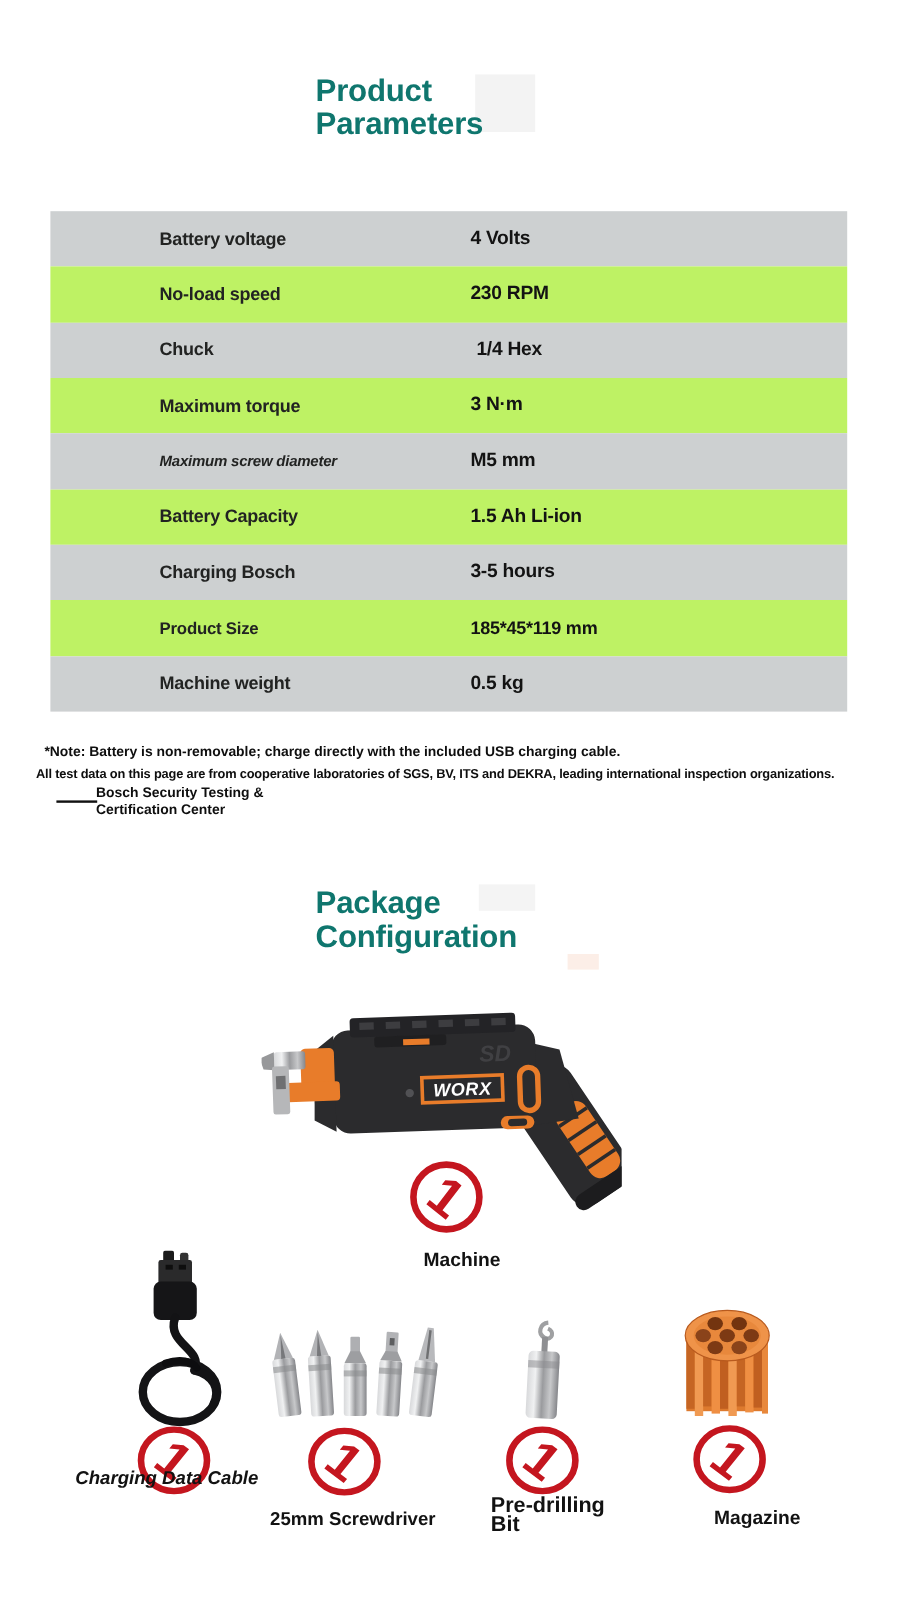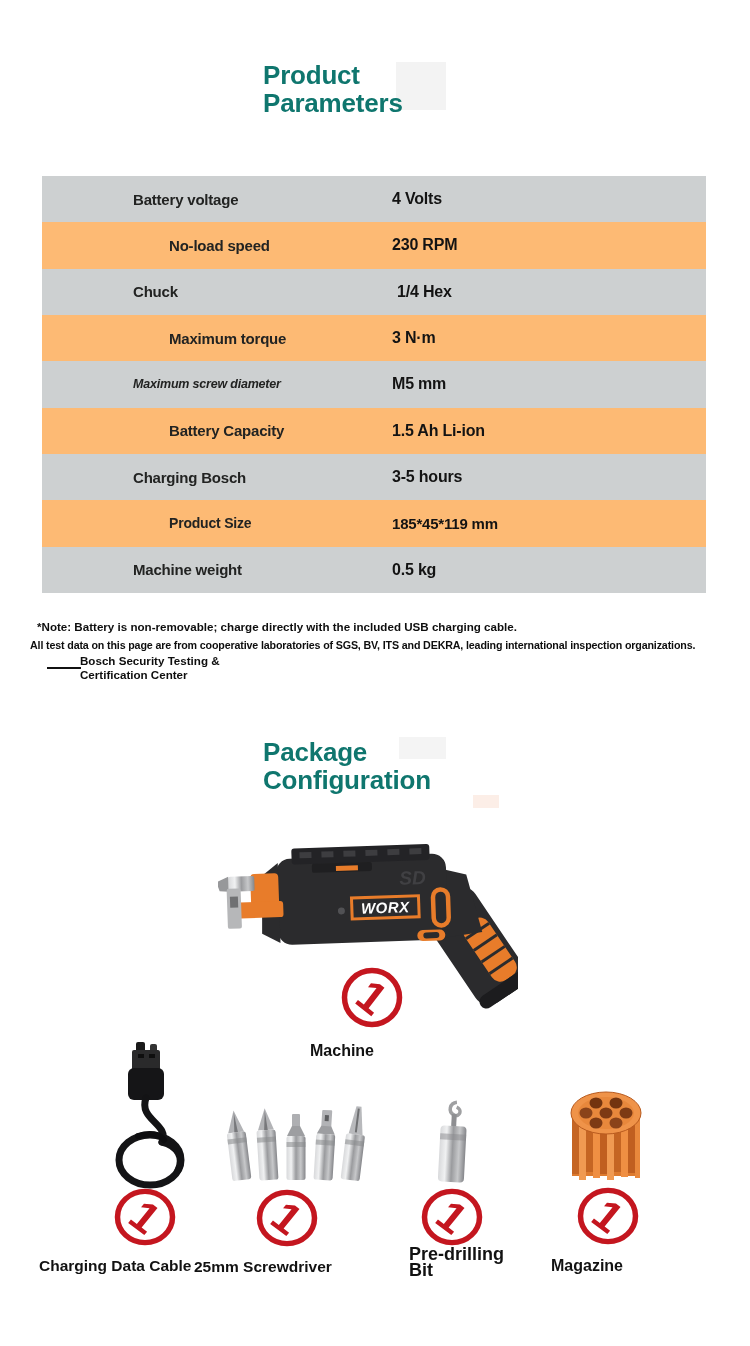--- a/index.html
+++ b/index.html
@@ -24,43 +24,43 @@
     white-space: nowrap;
   }
   #title-params { top: 62px; }
   #title-package { top: 739px; }
 
   .wm { position: absolute; }
 
   #spec-table { position: absolute; left: 42px; top: 176px; width: 664px; }
   .t-row { position: relative; height: 46.33px; display: flex; align-items: center; }
   .t-row.odd  { background: #cdd0d1; }
-  .t-row.even { background: #fdba74; padding-left: 36px; }
+  .t-row.even { background: #bef264; }
   .t-label { margin-left: 91px; font-size: 15px; color: #222322; letter-spacing: -0.2px; }
   .t-label.sm { font-size: 12.5px; font-style: italic; }
   .t-label.md { font-size: 14px; }
   .t-value { position: absolute; left: 350px; font-size: 16px; color: #131313; letter-spacing: -0.2px; }
 
   .note { position: absolute; color: #0e0e0e; white-space: nowrap; }
   #note1 { left: 37px; top: 620px; font-size: 11.6px; }
   #note2 { left: 30px; top: 639px; font-size: 10.7px; letter-spacing: -0.15px; }
   #cert  { left: 80px; top: 654px; font-size: 11.6px; line-height: 14px; white-space: nowrap; }
   #cert-underline { position: absolute; left: 47px; top: 667px; width: 34px; height: 1.6px; background: #111; }
 
   .img-abs { position: absolute; }
   .badge { position: absolute; width: 66px; height: 60px; }
   #badge-machine  { left: 339px; top: 966px; width: 66px; height: 63px; }
   #badge-cable    { left: 112px; top: 1187px; }
   #badge-bits     { left: 254px; top: 1188px; }
   #badge-predrill { left: 419px; top: 1187px; }
   #badge-magazine { left: 575px; top: 1186px; }
 
-  .item-label { position: absolute; text-align: left; font-size: 15.5px; color: #121212; white-space: nowrap; }
+  .item-label { position: absolute; text-align: center; font-size: 15.5px; color: #121212; white-space: nowrap; }
   #label-machine  { left: 310px; width: 150px; top: 1042px; font-size: 16px; }
-  #label-cable    { left: 39px;  width: 200px; top: 1257px; }
+  #label-cable    { left: 39px;  width: 200px; top: 1224px; font-style: italic; }
   #label-bits     { left: 194px; width: 200px; top: 1258px; }
   #label-predrill { left: 409px; top: 1247px; font-size: 18px; line-height: 15.5px; text-align: left; }
   #label-magazine { left: 551px; width: 160px; top: 1257px; font-size: 16px; }
 </style>
 </head>
 <body>
 
 <div id="canvas">
 
   <div class="wm" style="left:396px; top:62px; width:50px; height:48px; background:#f3f3f3;"></div>

